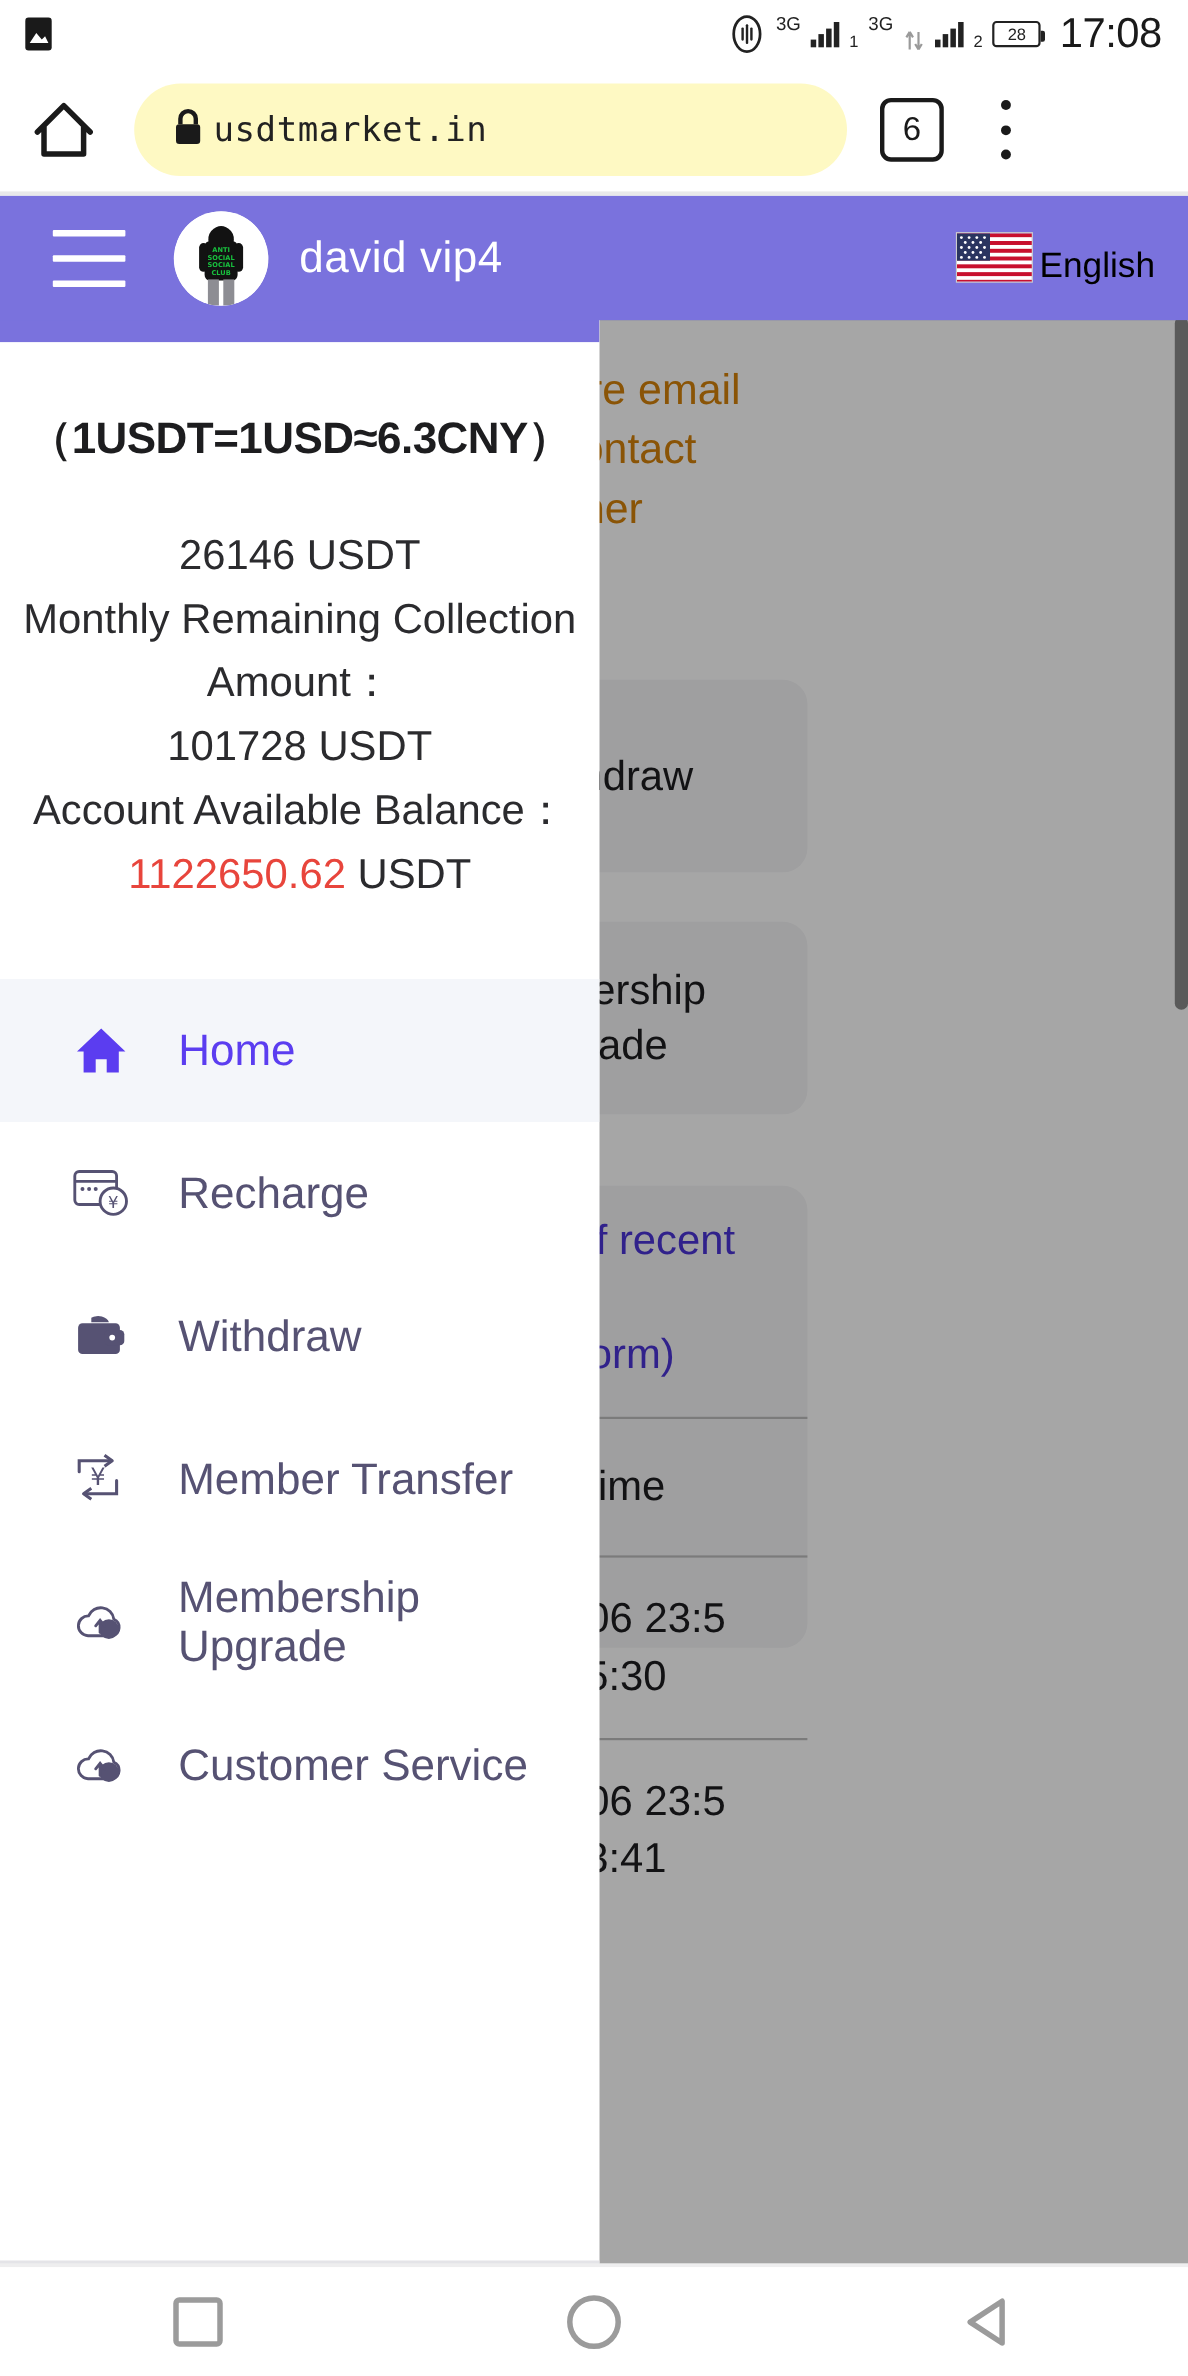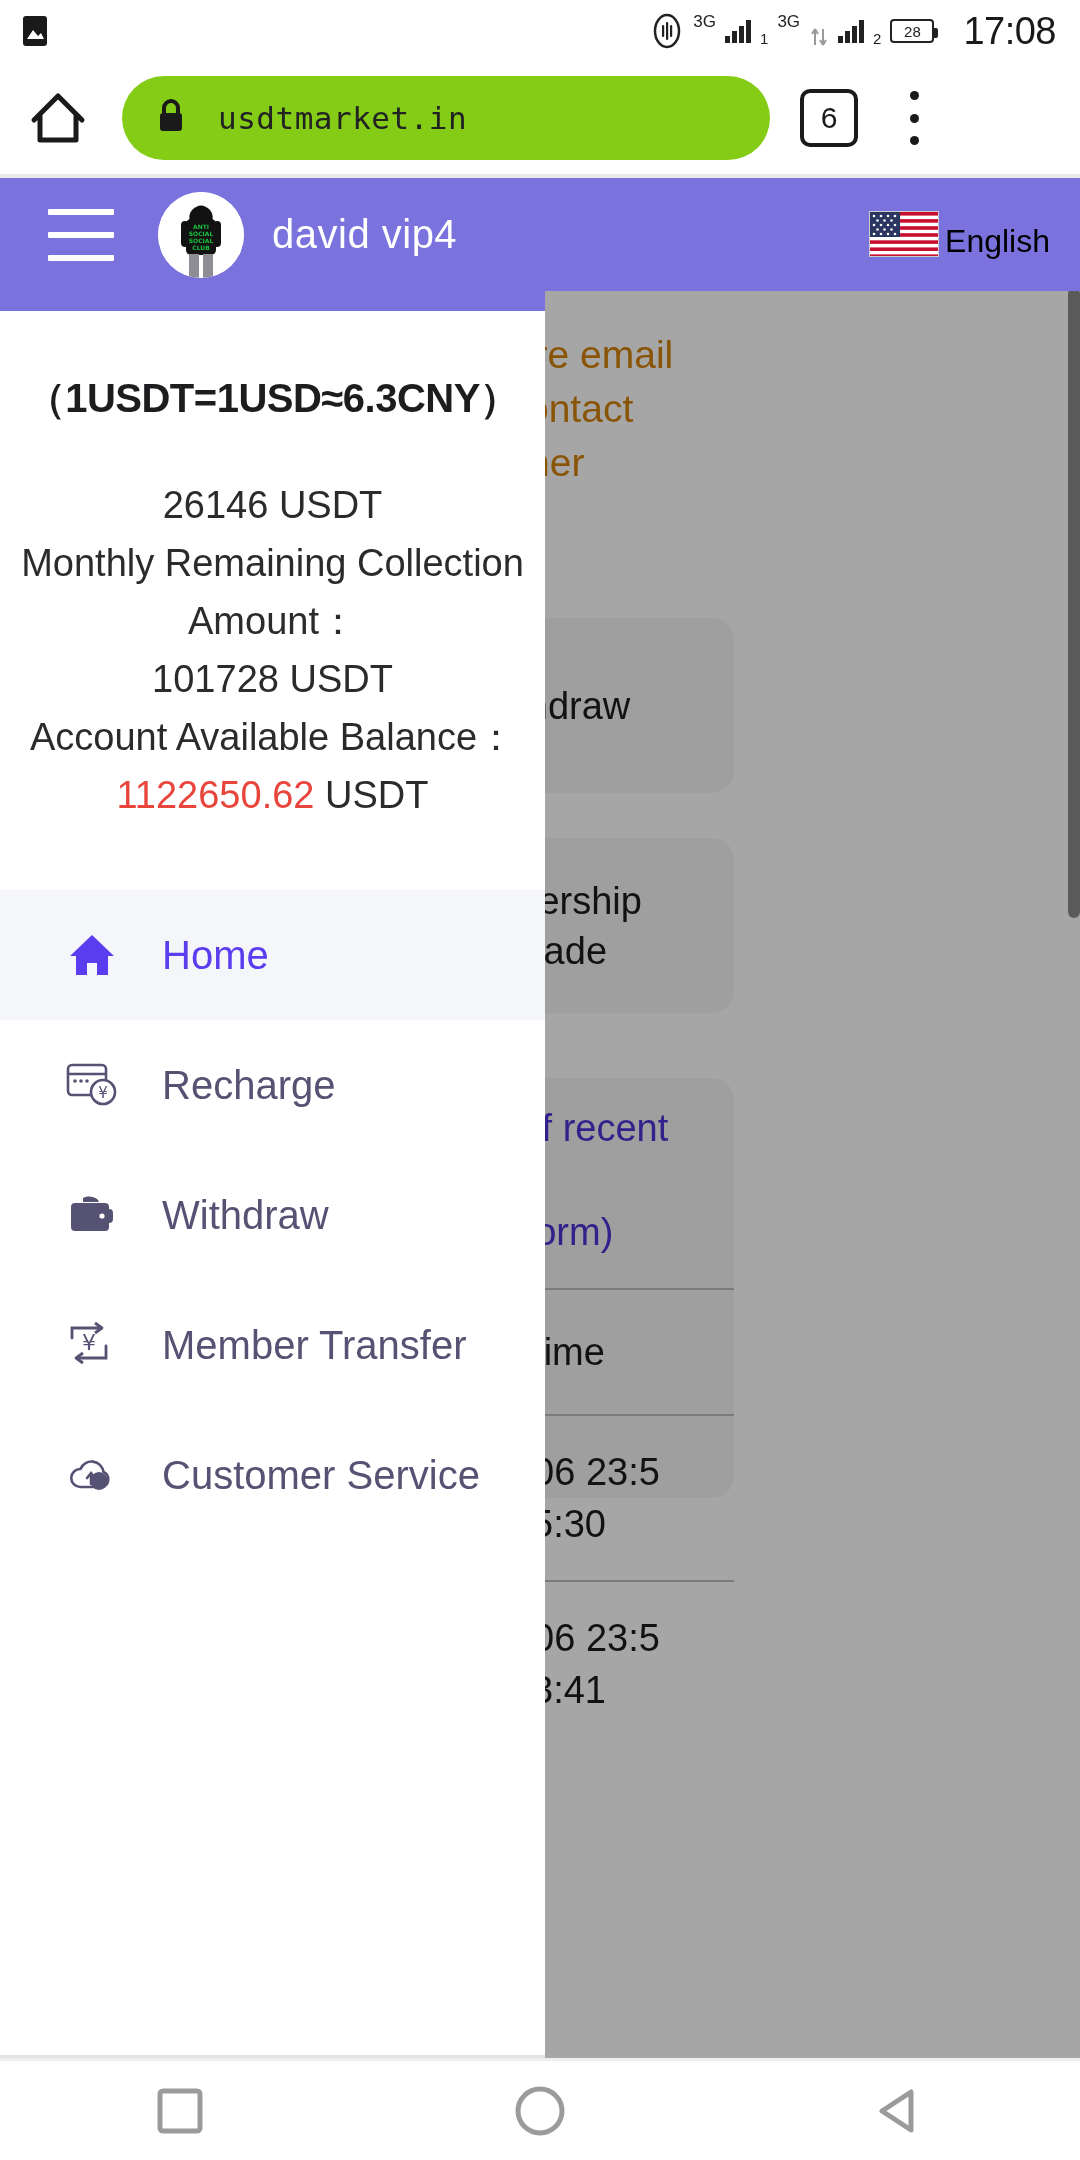--- a/index.html
+++ b/index.html
@@ -13,21 +13,21 @@
 
   
   .statusbar {
     position: absolute; top:0; left:0; width:1080px; height:62px;
     background:#ffffff; display:flex; align-items:center;
     padding: 0 24px 0 22px;
   }
   .sb-left { display:flex; align-items:center; gap:10px; }
   .sb-right { margin-left:auto; display:flex; align-items:center; gap:9px; }
   .sb-ic { display:flex; align-items:center; }
-  .sb-time { font-size:38px; color:#1a1a1a; font-weight:400; letter-spacing:-0.5px; margin-left:20px;}
+  .sb-time { font-size:38px; color:#1a1a1a; font-weight:400; letter-spacing:-0.5px; margin-left:8px;}
   .net-label { font-size:17px; color:#222; position:relative; top:-9px; }
   .net-sub { font-size:15px; color:#222; position:relative; top:7px; }
   .bars { display:flex; align-items:flex-end; gap:2px; height:24px; }
   .bars i { display:block; width:5px; background:#222; }
   .bars i:nth-child(1){height:7px}
   .bars i:nth-child(2){height:12px}
   .bars i:nth-child(3){height:17px}
   .bars i:nth-child(4){height:23px}
   .batt {
     width:44px;height:24px;border:2.5px solid #222;border-radius:4px;
@@ -37,22 +37,22 @@
   .batt span{font-size:15px;color:#222;line-height:1;}
 
   
   .browserbar {
     position:absolute; top:62px; left:0; width:1080px; height:112px;
     background:#ffffff; display:flex; align-items:center; padding:0 26px;
   }
   .home-btn { width:64px; height:64px; display:flex;align-items:center;justify-content:center; }
   .urlbox {
     flex:0 0 auto; width:648px; height:84px; margin-left:32px;
-    background:#84cc16; border-radius:42px;
-    display:flex; align-items:center; padding:0 34px; gap:32px;
+    background:#fef9c3; border-radius:42px;
+    display:flex; align-items:center; padding:0 34px; gap:8px;
   }
   .urlbox .url {
     font-family:"DejaVu Sans Mono", monospace;
     font-size:31px; color:#222; letter-spacing:0.5px;
   }
   .tabcount {
     margin-left:30px; width:58px; height:58px; border:4px solid #1a1a1a;
     border-radius:10px; display:flex;align-items:center;justify-content:center;
     font-size:30px; color:#1a1a1a; font-weight:500;
   }
@@ -375,29 +375,39 @@
               <path d="M6 18 L6 8 L34 8" fill="none" stroke="#565273" stroke-width="2.8" stroke-linecap="round"></path>
               <path d="M29 3 L36 8 L29 13" fill="none" stroke="#565273" stroke-width="2.8" stroke-linejoin="round"></path>
               <path d="M40 26 L40 38 L12 38" fill="none" stroke="#565273" stroke-width="2.8" stroke-linecap="round"></path>
               <path d="M17 33 L10 38 L17 43" fill="none" stroke="#565273" stroke-width="2.8" stroke-linejoin="round"></path>
               <text x="23" y="30" font-family="DejaVu Sans" font-size="22" fill="#565273" text-anchor="middle">¥</text>
             </svg>
           </span>
           <span>Member Transfer</span>
         </div>
 
-
         <div class="menu-item">
           <span class="mi-icon">
             <svg width="52" height="42" viewBox="0 0 52 42">
               <path d="M14 33 a9 9 0 0 1 0.5 -18 a12 12 0 0 1 23 3 a8 8 0 0 1 -1 15 Z" fill="none" stroke="#565273" stroke-width="2.6" stroke-linejoin="round"></path>
               <circle cx="33" cy="27" r="9" fill="#565273"></circle>
               <path d="M25 30 L25 20 M21 24 L25 19 L29 24" stroke="#565273" stroke-width="2.6" fill="none" stroke-linecap="round"></path>
             </svg>
           </span>
+          <span>Membership Upgrade</span>
+        </div>
+
+        <div class="menu-item">
+          <span class="mi-icon">
+            <svg width="52" height="42" viewBox="0 0 52 42">
+              <path d="M14 33 a9 9 0 0 1 0.5 -18 a12 12 0 0 1 23 3 a8 8 0 0 1 -1 15 Z" fill="none" stroke="#565273" stroke-width="2.6" stroke-linejoin="round"></path>
+              <circle cx="33" cy="27" r="9" fill="#565273"></circle>
+              <path d="M25 30 L25 20 M21 24 L25 19 L29 24" stroke="#565273" stroke-width="2.6" fill="none" stroke-linecap="round"></path>
+            </svg>
+          </span>
           <span>Customer Service</span>
         </div>
 
       </div>
       <div class="drawer-bottom-line"></div>
     </div>
 
   </div>
 
   <div class="navbar">

